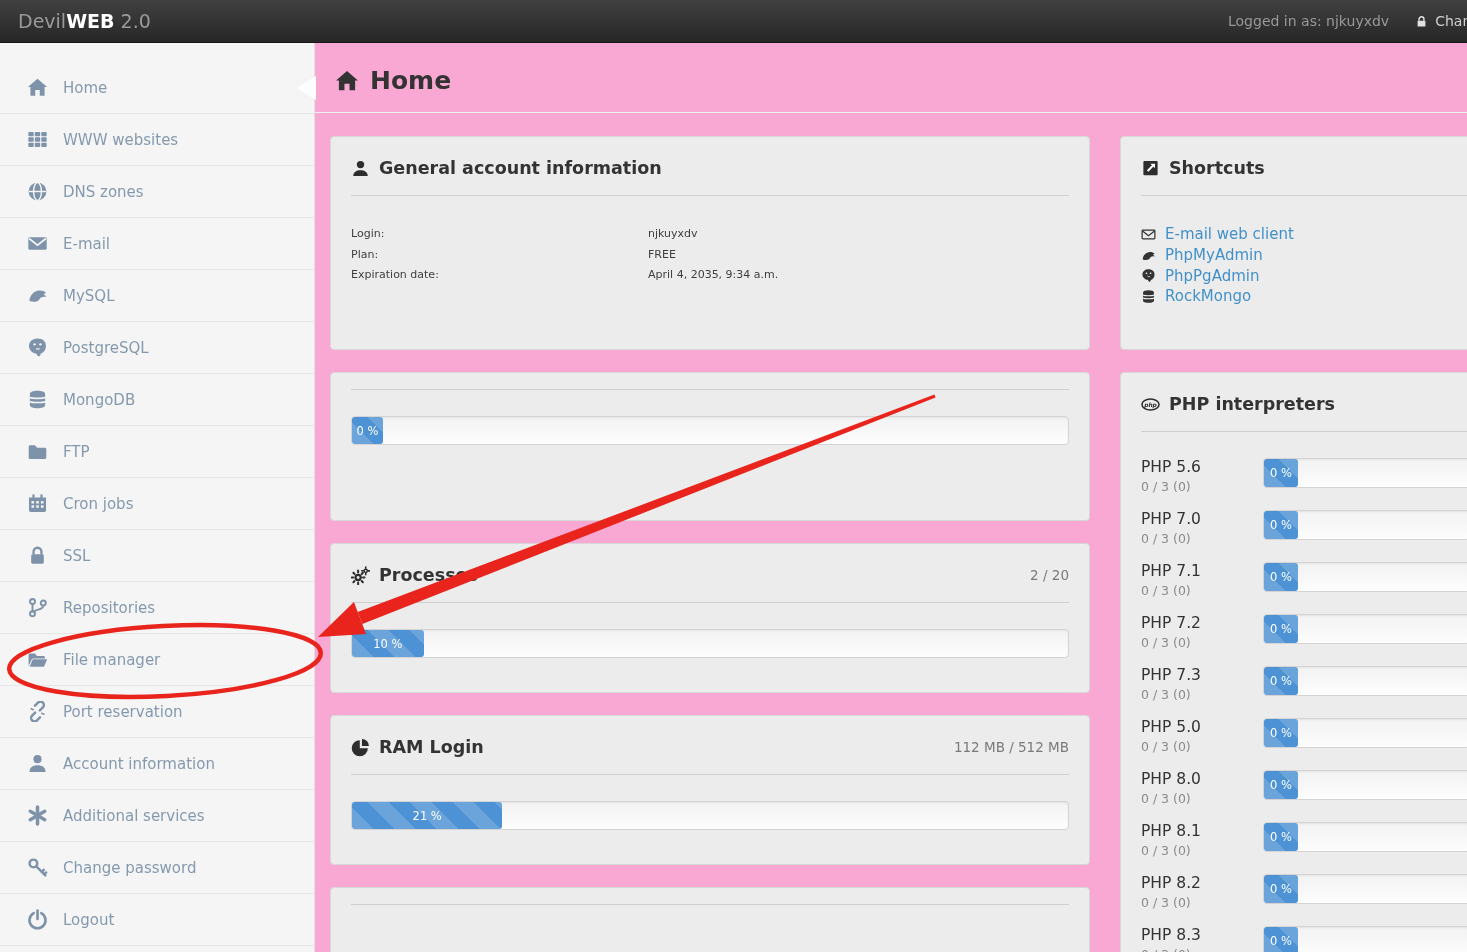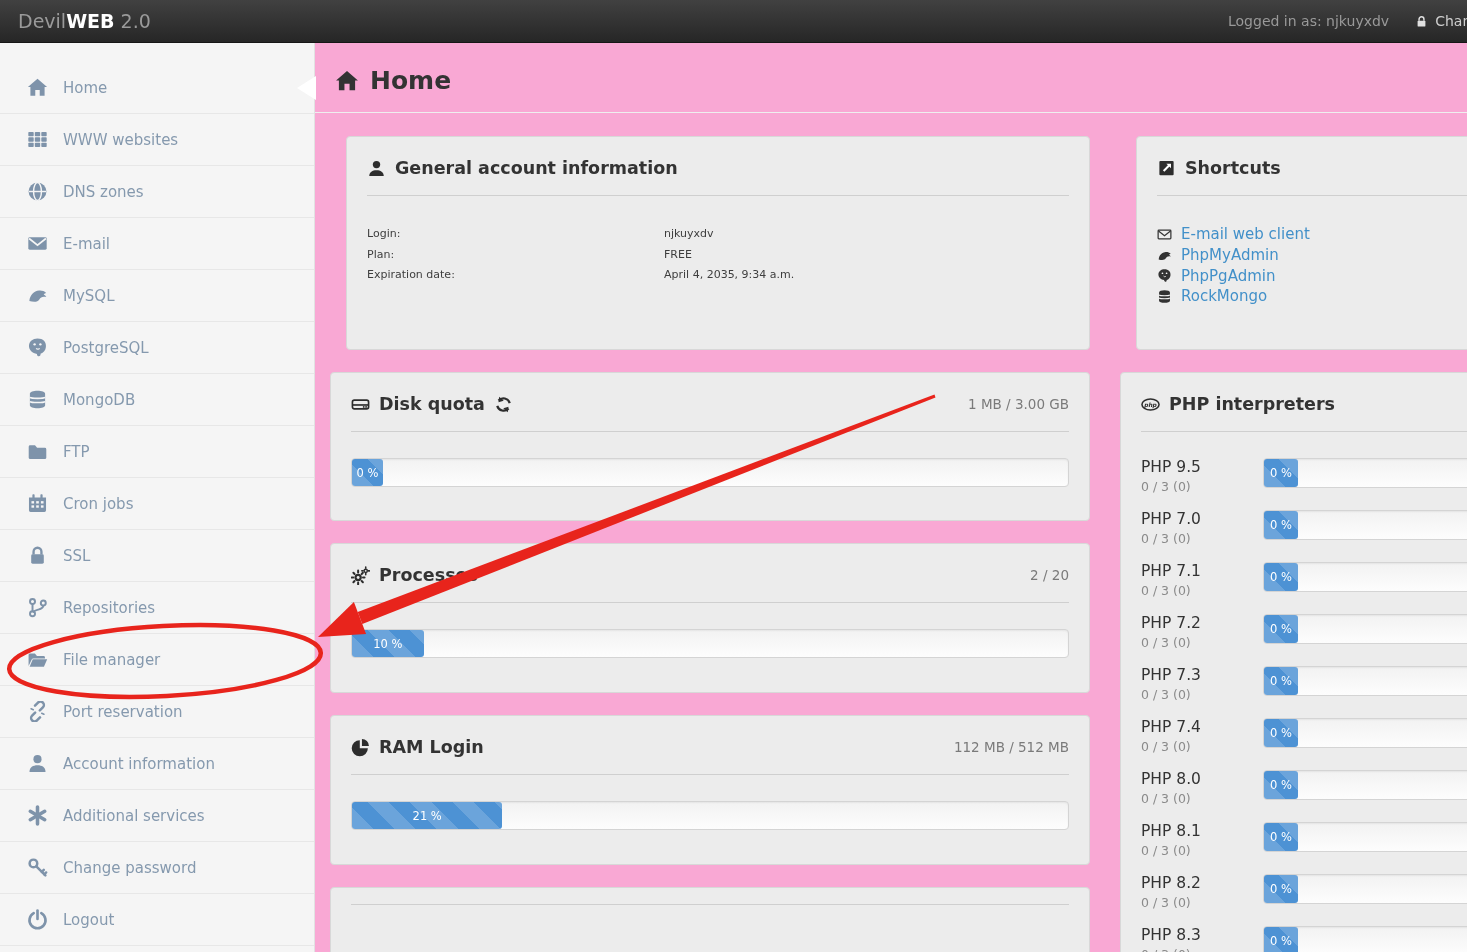--- a/index.html
+++ b/index.html
@@ -22,21 +22,21 @@
 
   
   .page-header{position:absolute;left:315px;top:42px;width:1152px;height:71px;border-bottom:1px solid #efefef;box-sizing:border-box;}
   .page-title{position:absolute;left:20px;top:24px;display:flex;align-items:center;font-size:25px;font-weight:bold;color:#333;}
   .pt-icon{width:24px;height:24px;margin-right:11px;display:inline-flex;color:#333;}
 
   
   .col-left{position:absolute;left:330px;top:136px;width:760px;}
   .col-right{position:absolute;left:1120px;top:136px;width:692px;}
   .panel{background:#ececec;border:1px solid #d8d8d8;border-radius:4px;margin-bottom:22px;box-sizing:border-box;position:relative;}
-  .panel-account,.panel-shortcuts{height:214px;margin-left:16px;}
+  .panel-account,.panel-shortcuts{height:214px;}
   .panel-disk{height:149px;}
   .panel-proc{height:150px;}
   .panel-ram{height:150px;}
   .panel-cpu{height:140px;}
   .panel-php{height:830px;}
   .panel-heading{display:flex;align-items:center;padding:20px 20px 0;font-size:17.5px;font-weight:bold;color:#333;height:22px;}
   .h-icon{width:19px;height:19px;margin-right:9px;display:inline-flex;color:#2d2d2d;flex:0 0 19px;}
   .h-refresh{width:17px;height:17px;margin-left:10px;display:inline-flex;color:#2d2d2d;cursor:pointer;}
   .h-right{margin-left:auto;font-weight:normal;font-size:13.5px;color:#7a7a7a;}
   .panel-divider{border-top:1px solid #cfcfcf;margin:16px 20px 0;}
@@ -325,44 +325,20 @@
           <span class="info-value">FREE</span>
         </div>
         <div class="info-row">
           <span class="info-label">Expiration date:</span>
           <span class="info-value">April 4, 2035, 9:34 a.m.</span>
         </div>
       </div>
     </div>
 
     <div class="panel panel-disk">
-      <div class="panel-heading">
-        <span class="h-icon">
-            <svg viewBox="0 0 16 16">
-              <g fill="none" stroke="currentColor" stroke-width="1.4">
-                <rect x="1.2" y="4.3" width="13.6" height="7.4" rx="1.6"></rect>
-                <path d="M1.2 8.4 H14.8"></path>
-              </g>
-              <circle cx="10.7" cy="10" r="0.8" fill="currentColor"></circle>
-              <circle cx="12.7" cy="10" r="0.8" fill="currentColor"></circle>
-            </svg>
-          </span>
-        <span>Disk quota</span>
-        <span class="h-refresh">
-            <svg viewBox="0 0 16 16">
-              <g fill="none" stroke="currentColor" stroke-width="2.1">
-                <path d="M13.9 6.7 A6.2 6.2 0 0 0 3.3 4.3"></path>
-                <path d="M2.1 9.3 A6.2 6.2 0 0 0 12.7 11.7"></path>
-              </g>
-              <path fill="currentColor" d="M3.9 0.7 L3.3 5.8 L8.2 4.4 Z"></path>
-              <path fill="currentColor" d="M12.1 15.3 L12.7 10.2 L7.8 11.6 Z"></path>
-            </svg>
-          </span>
-        <span class="h-right">1 MB / 3.00 GB</span>
-      </div>
       <div class="panel-divider"></div>
       <div class="bar-body">
         <div class="progress">
           <div class="progress-bar" style="width: 0%;">0 %</div>
         </div>
       </div>
     </div>
 
     <div class="panel panel-proc">
       <div class="panel-heading">
@@ -495,21 +471,21 @@
               <ellipse cx="8" cy="8" rx="7.2" ry="4.7" fill="none" stroke="currentColor" stroke-width="1.3"></ellipse>
               <text x="8" y="9.9" text-anchor="middle" font-size="5" font-weight="bold" font-style="italic" fill="currentColor" font-family="DejaVu Sans, sans-serif">php</text>
             </svg>
           </span>
         <span>PHP interpreters</span>
       </div>
       <div class="panel-divider"></div>
       <div class="php-list">
           <div class="php-row">
     <div class="php-label">
-      <div class="php-version">PHP 9.5</div>
+      <div class="php-version">PHP 5.6</div>
       <div class="php-counts">0 / 3 (0)</div>
     </div>
     <div class="progress">
       <div class="progress-bar" style="width: 0%;">0 %</div>
     </div>
   </div>
           <div class="php-row">
     <div class="php-label">
       <div class="php-version">PHP 7.0</div>
       <div class="php-counts">0 / 3 (0)</div>
@@ -540,21 +516,21 @@
     <div class="php-label">
       <div class="php-version">PHP 7.3</div>
       <div class="php-counts">0 / 3 (0)</div>
     </div>
     <div class="progress">
       <div class="progress-bar" style="width: 0%;">0 %</div>
     </div>
   </div>
           <div class="php-row">
     <div class="php-label">
-      <div class="php-version">PHP 7.4</div>
+      <div class="php-version">PHP 5.0</div>
       <div class="php-counts">0 / 3 (0)</div>
     </div>
     <div class="progress">
       <div class="progress-bar" style="width: 0%;">0 %</div>
     </div>
   </div>
           <div class="php-row">
     <div class="php-label">
       <div class="php-version">PHP 8.0</div>
       <div class="php-counts">0 / 3 (0)</div>

